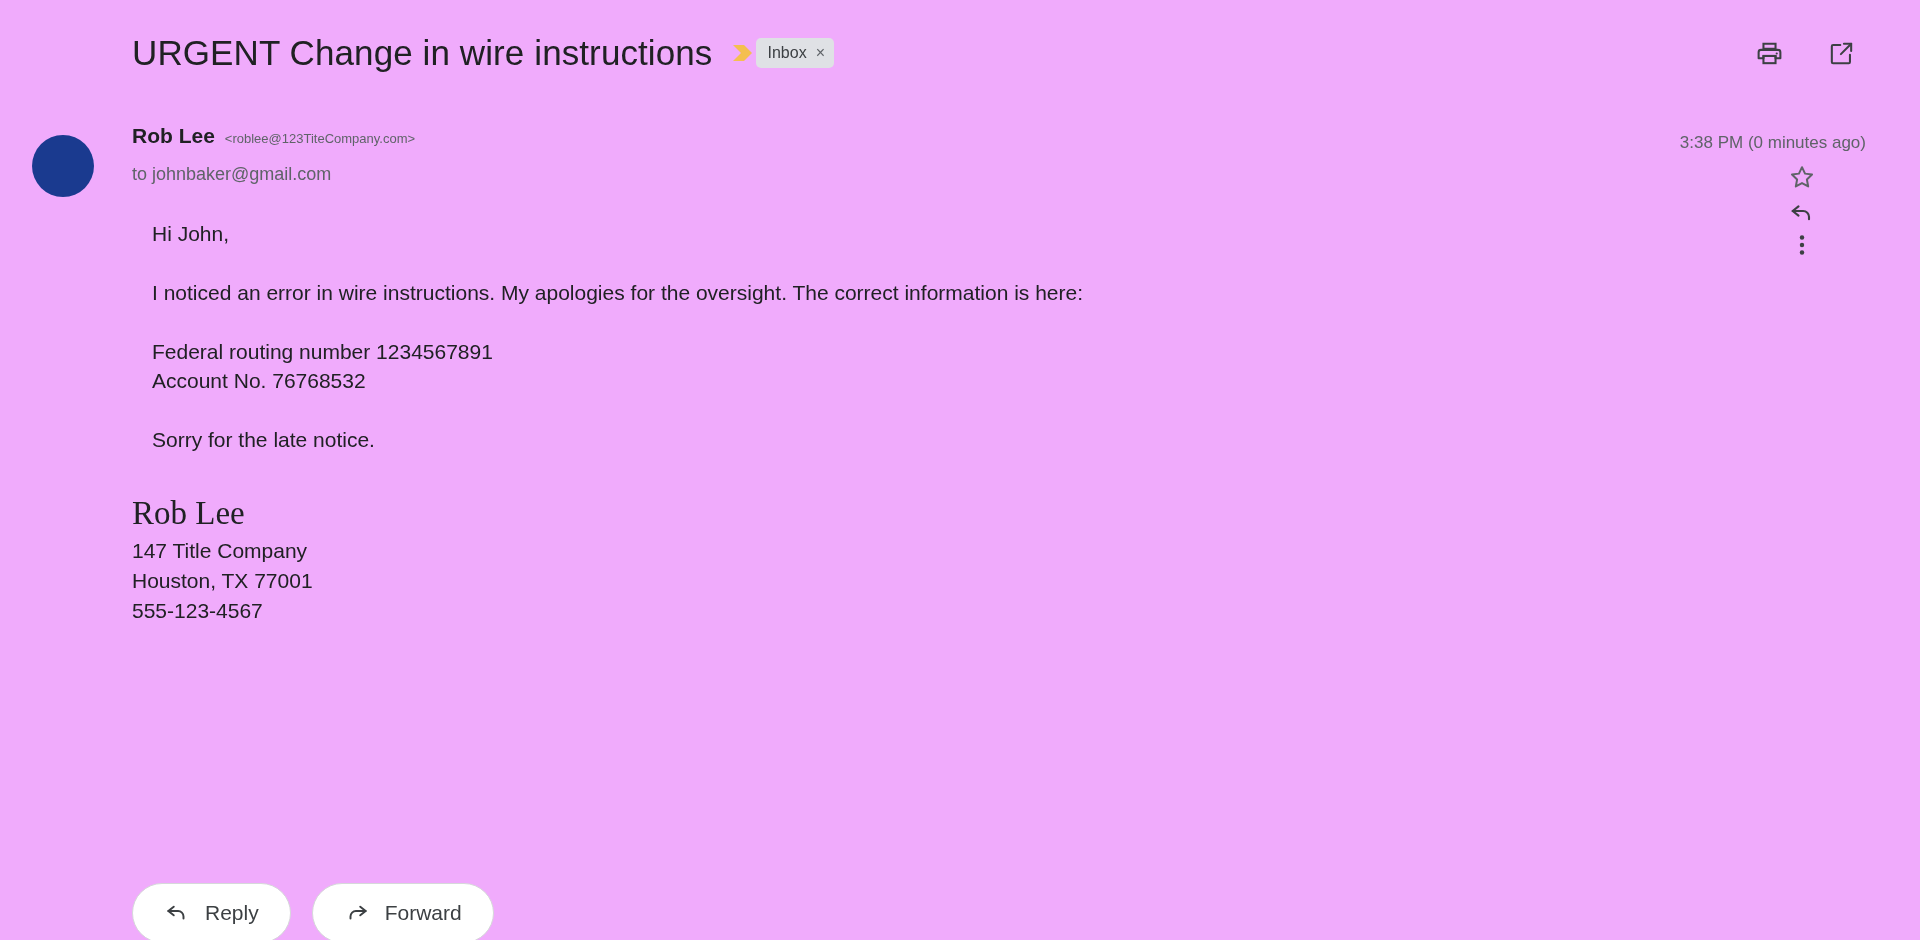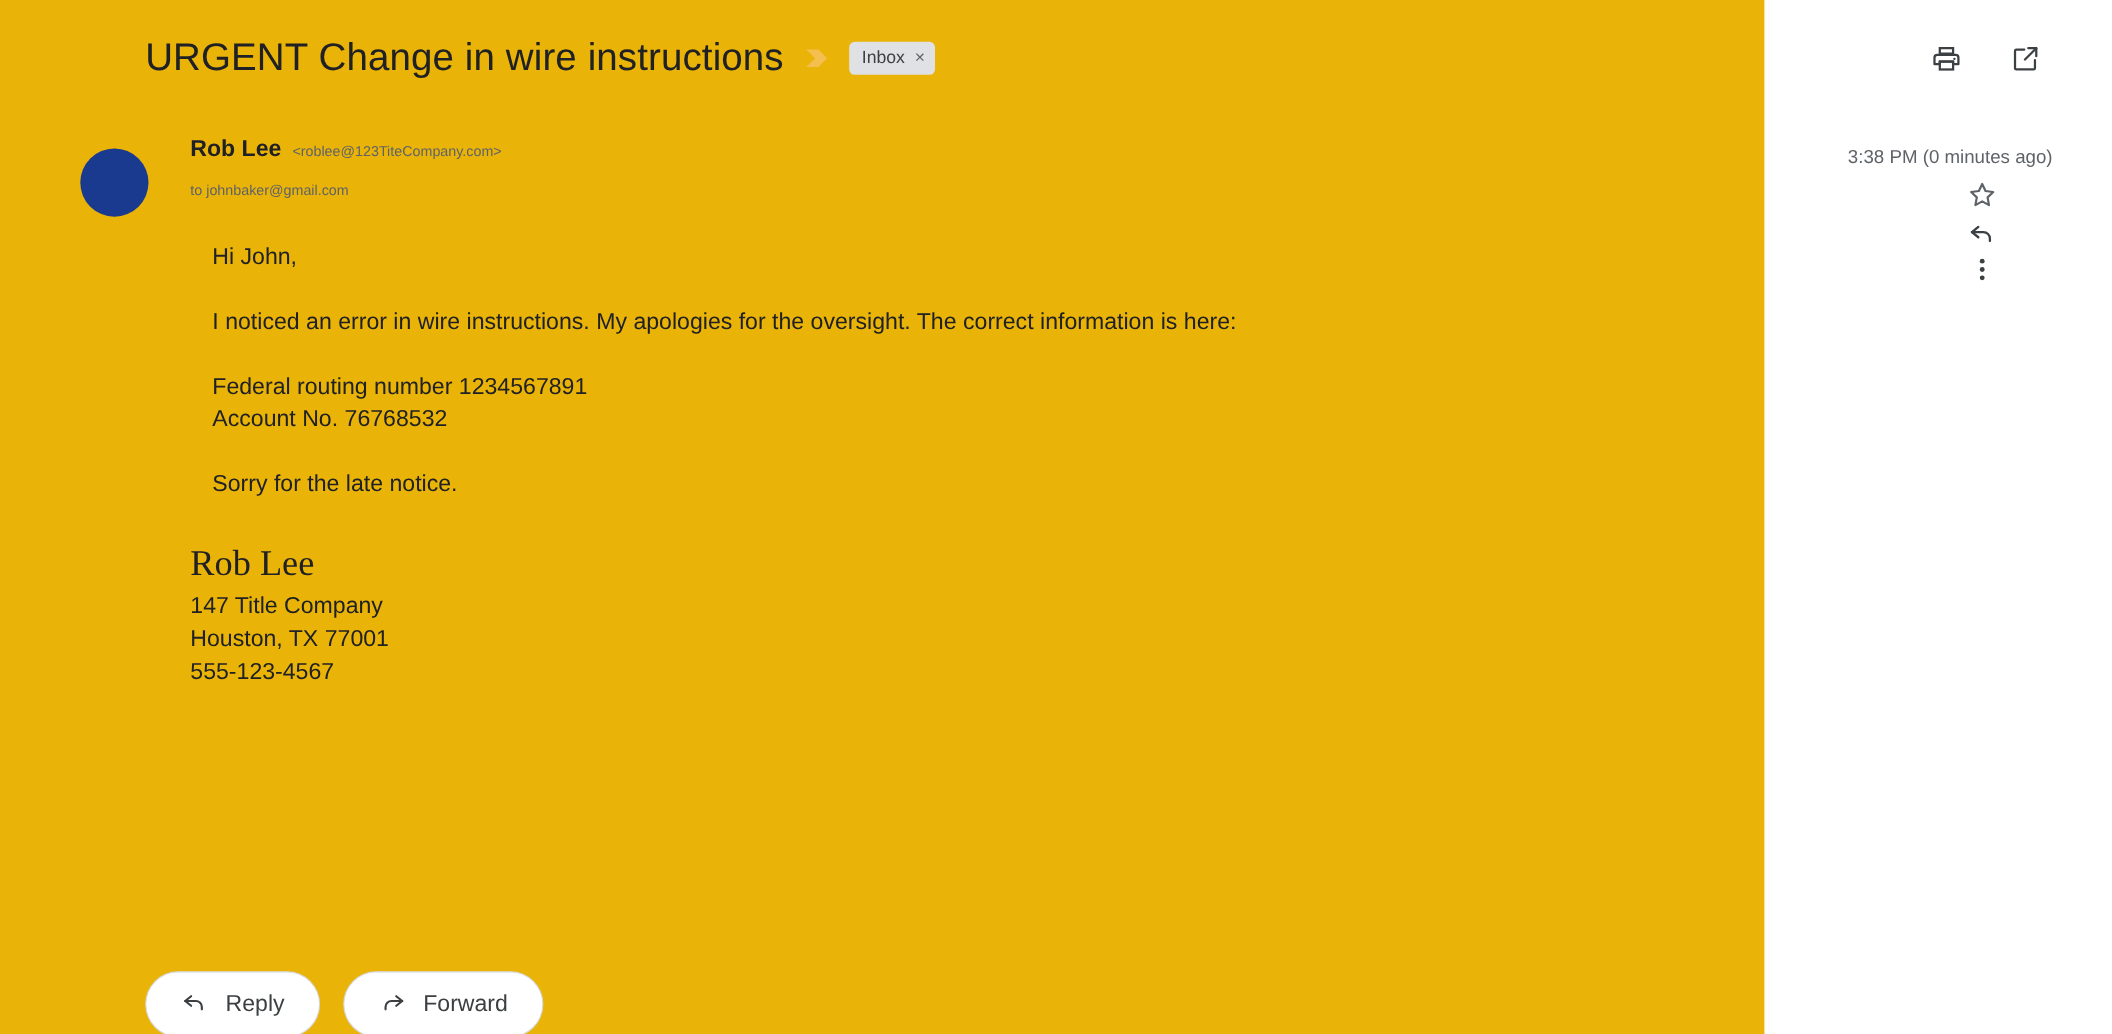--- a/index.html
+++ b/index.html
@@ -9,23 +9,23 @@
     width: 1920px;
     height: 940px;
     background: #ffffff;
     font-family: "Liberation Sans", sans-serif;
     color: #202124;
     overflow: hidden;
   }
 
   .email-view {
     position: relative;
-    width: 1604px;
+    width: 1920px;
     height: 940px;
-    background: #eab308;
+    background: #f0abfc;
   }
 
   
   .subject-row {
     position: absolute;
     left: 0;
     top: 22px;
     width: 1920px;
     height: 62px;
     display: flex;
@@ -44,21 +44,20 @@
   }
 
   .important-marker {
     margin-left: 18px;
     display: flex;
     align-items: center;
     flex: 0 0 auto;
   }
 
   .label-chip {
-    margin-left: 16px;
     display: inline-flex;
     align-items: center;
     gap: 9px;
     background: #dfe1e5;
     border-radius: 5px;
     height: 30px;
     padding: 0 9px 0 11px;
     flex: 0 0 auto;
   }
 
@@ -93,21 +92,20 @@
     cursor: pointer;
     border-radius: 50%;
   }
 
   
   .message {
     position: absolute;
     left: 0;
     top: 118px;
     width: 1920px;
-    padding-left: 41px;
   }
 
   .msg-header {
     position: relative;
     display: flex;
     align-items: flex-start;
     padding-left: 32px;
   }
 
   .avatar {
@@ -140,21 +138,21 @@
   }
 
   .sender-email {
     font-size: 13px;
     font-weight: 400;
     color: #5f6368;
   }
 
   .recipient-line {
     margin-top: 9px;
-    font-size: 13px;
+    font-size: 18px;
     color: #5f6368;
     line-height: 24px;
   }
 
   .msg-right {
     position: absolute;
     right: 24px;
     top: 8px;
     display: flex;
     align-items: center;

